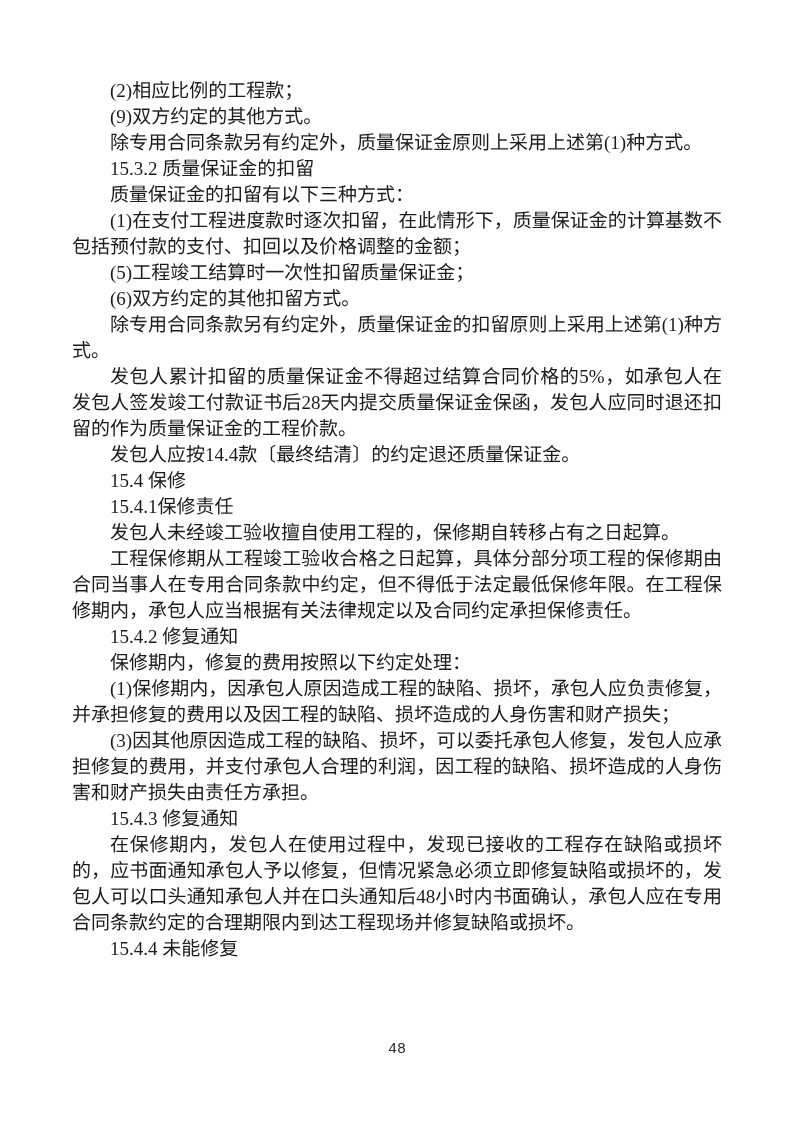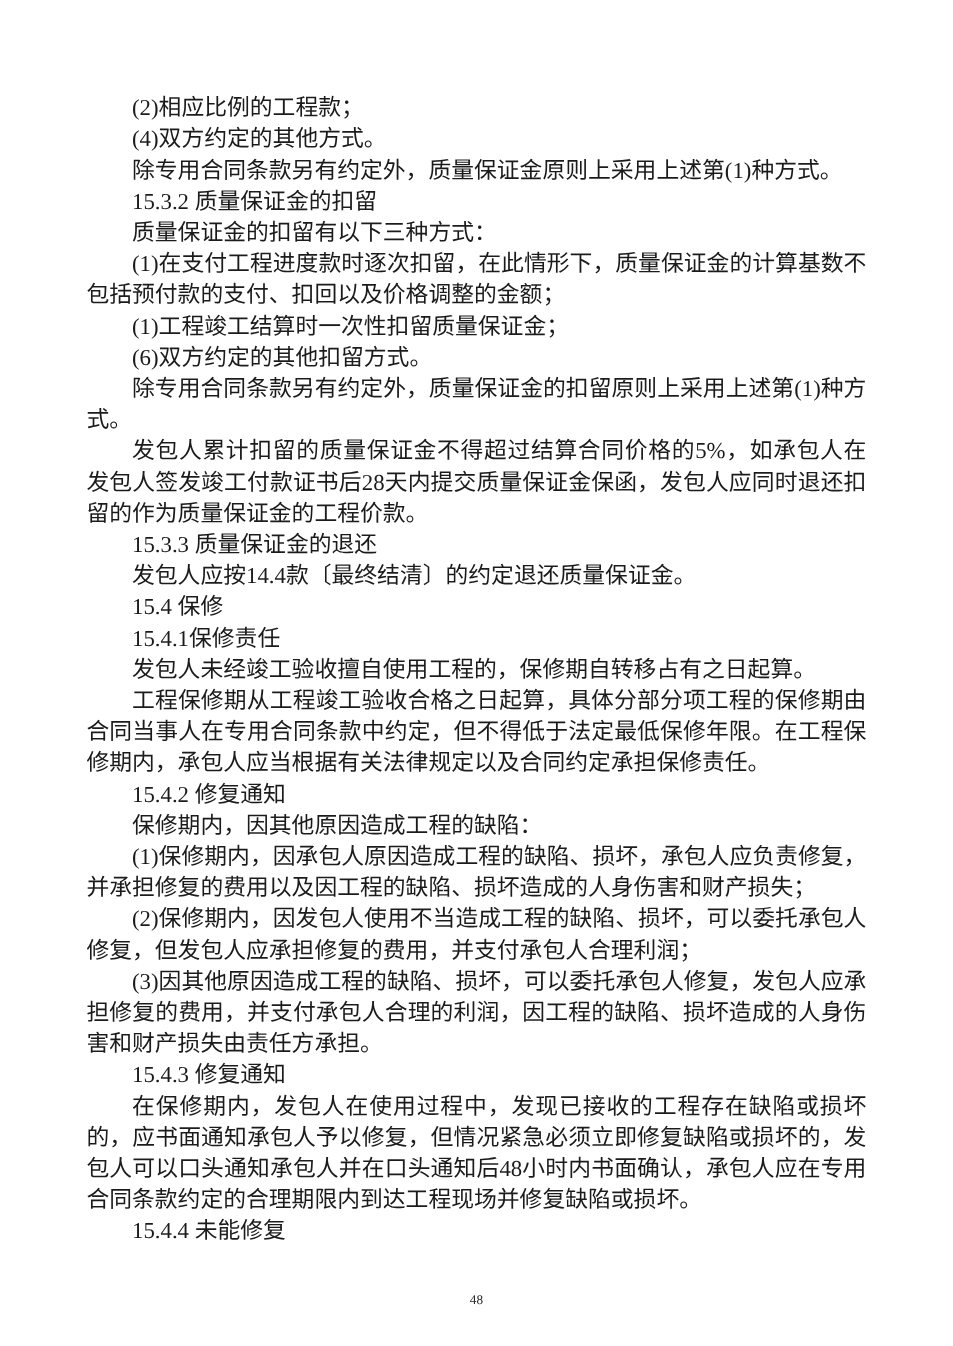--- a/index.html
+++ b/index.html
@@ -26,52 +26,51 @@
     text-align: justify;
   }
   .content p {
     margin: 0;
     padding: 0;
     text-indent: 2em;
     word-break: break-all;
   }
   .footer {
     position: absolute;
-    top: 1078px;
+    top: 1041px;
     left: 0;
     width: 100%;
     text-align: center;
-    font-size: 11px;
+    font-size: 15px;
     color: #2a2a2a;
+    font-family: Liberation Mono, monospace;
   }
 </style>
 </head>
 <body>
 
 <div class="page">
   <div class="content">
     <p>(2)相应比例的工程款；</p>
-    <p>(4)双方约定的其他方式。</p>
+    <p>(9)双方约定的其他方式。</p>
     <p>除专用合同条款另有约定外，质量保证金原则上采用上述第(1)种方式。</p>
     <p>15.3.2 质量保证金的扣留</p>
     <p>质量保证金的扣留有以下三种方式：</p>
     <p>(1)在支付工程进度款时逐次扣留，在此情形下，质量保证金的计算基数不包括预付款的支付、扣回以及价格调整的金额；</p>
-    <p>(1)工程竣工结算时一次性扣留质量保证金；</p>
+    <p>(5)工程竣工结算时一次性扣留质量保证金；</p>
     <p>(6)双方约定的其他扣留方式。</p>
     <p>除专用合同条款另有约定外，质量保证金的扣留原则上采用上述第(1)种方式。</p>
     <p>发包人累计扣留的质量保证金不得超过结算合同价格的5%，如承包人在发包人签发竣工付款证书后28天内提交质量保证金保函，发包人应同时退还扣留的作为质量保证金的工程价款。</p>
-    <p>15.3.3 质量保证金的退还</p>
     <p>发包人应按14.4款〔最终结清〕的约定退还质量保证金。</p>
     <p>15.4 保修</p>
     <p>15.4.1保修责任</p>
     <p>发包人未经竣工验收擅自使用工程的，保修期自转移占有之日起算。</p>
     <p>工程保修期从工程竣工验收合格之日起算，具体分部分项工程的保修期由合同当事人在专用合同条款中约定，但不得低于法定最低保修年限。在工程保修期内，承包人应当根据有关法律规定以及合同约定承担保修责任。</p>
     <p>15.4.2 修复通知</p>
-    <p>保修期内，因其他原因造成工程的缺陷：</p>
+    <p>保修期内，修复的费用按照以下约定处理：</p>
     <p>(1)保修期内，因承包人原因造成工程的缺陷、损坏，承包人应负责修复，并承担修复的费用以及因工程的缺陷、损坏造成的人身伤害和财产损失；</p>
-    <p>(2)保修期内，因发包人使用不当造成工程的缺陷、损坏，可以委托承包人修复，但发包人应承担修复的费用，并支付承包人合理利润；</p>
     <p>(3)因其他原因造成工程的缺陷、损坏，可以委托承包人修复，发包人应承担修复的费用，并支付承包人合理的利润，因工程的缺陷、损坏造成的人身伤害和财产损失由责任方承担。</p>
     <p>15.4.3 修复通知</p>
     <p>在保修期内，发包人在使用过程中，发现已接收的工程存在缺陷或损坏的，应书面通知承包人予以修复，但情况紧急必须立即修复缺陷或损坏的，发包人可以口头通知承包人并在口头通知后48小时内书面确认，承包人应在专用合同条款约定的合理期限内到达工程现场并修复缺陷或损坏。</p>
     <p>15.4.4 未能修复</p>
   </div>
   <div class="footer">48</div>
 </div>
 
 </body></html>

